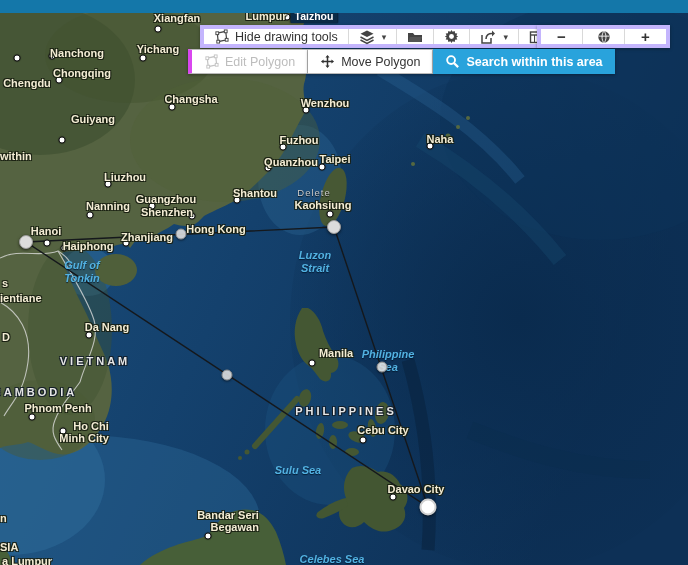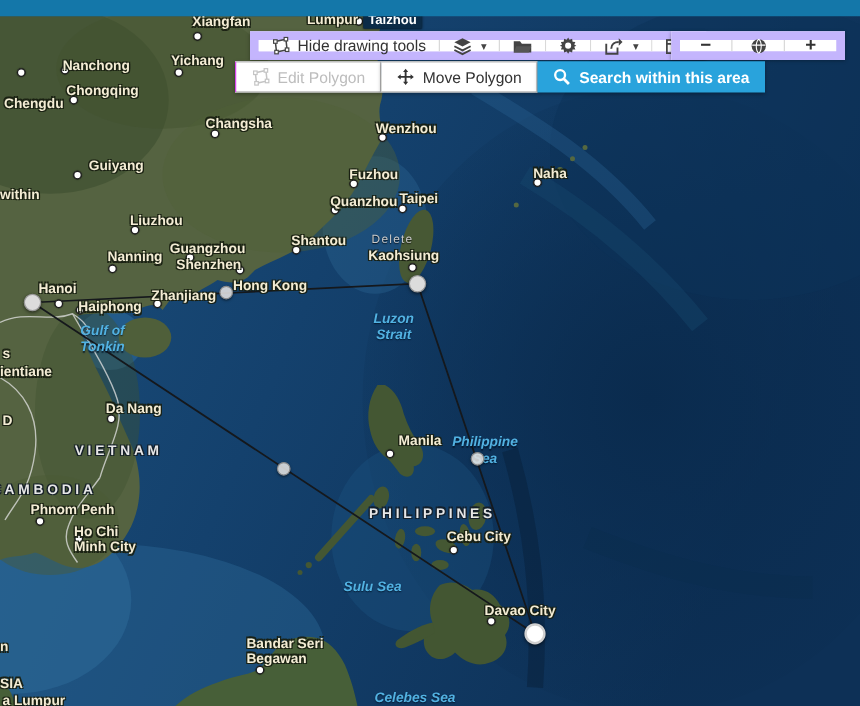--- a/index.html
+++ b/index.html
@@ -7,44 +7,44 @@
          font-family:"Liberation Sans",sans-serif;}
   .map-svg{position:absolute;left:0;top:0;}
   #poly-svg{position:absolute;left:0;top:0;pointer-events:none;}
   #labels-layer{position:absolute;left:0;top:0;width:688px;height:565px;}
 
   
   .top-bar{position:absolute;left:0;top:0;width:688px;height:13px;}
 
   
   .bar{position:absolute;display:flex;align-items:stretch;background:#fff;
-       border:7px solid #c4b5fd;box-shadow:0 1px 3px rgba(0,0,0,.35);
+       border:4px solid #c4b5fd;box-shadow:0 1px 3px rgba(0,0,0,.35);
        box-sizing:border-box;}
   .toolbar-main{left:200px;top:25px;height:23px;}
   .zoom-bar{left:537px;top:25px;height:23px;}
   .toolbar-polygon{left:188px;top:49px;height:25px;border:none;background:none;box-shadow:none;}
   .tbtn{display:flex;align-items:center;justify-content:center;gap:6px;
         padding:0 10px;font-size:12.5px;color:#333;white-space:nowrap;cursor:pointer;
         border-right:1px solid #d9d9d9;background:#fff;}
   .tbtn:last-child{border-right:none;}
   .tbtn .caret{font-size:9px;color:#444;margin-left:1px;}
   .pbtn{display:flex;align-items:center;gap:6px;padding:0 12px;font-size:12.5px;
         color:#333;background:#fff;border:1px solid #b9b9b9;border-left:none;
         box-shadow:0 1px 3px rgba(0,0,0,.35);cursor:pointer;white-space:nowrap;}
-  .pbtn:first-child{border-left:1px solid #d946ef;}
+  .pbtn:first-child{border-left:4px solid #d946ef;}
   .pbtn.disabled{color:#bdbdbd;cursor:default;}
   .pbtn.primary{border:none;font-weight:bold;}
   .zbtn{width:41px;display:flex;align-items:center;justify-content:center;
         font-size:15px;font-weight:bold;color:#333;border-right:1px solid #d9d9d9;cursor:pointer;}
   .zbtn:last-child{border-right:none;}
   .icon{display:inline-flex;align-items:center;justify-content:center;}
 
   
   .mlabel{position:absolute;transform:translate(-50%,-50%);font-size:11px;font-weight:bold;
-          color:#f3ecd4;white-space:pre;text-align:left;line-height:12px;
+          color:#f3ecd4;white-space:pre;text-align:right;line-height:12px;
           text-shadow:-1px -1px 0 rgba(25,32,18,.95),1px -1px 0 rgba(25,32,18,.95),
                       -1px 1px 0 rgba(25,32,18,.95),1px 1px 0 rgba(25,32,18,.95);}
   .mlabel.left{transform:translate(0,-50%);text-align:left;}
   .sea-label{position:absolute;transform:translate(-50%,-50%);font-size:11px;font-style:italic;
              font-weight:bold;color:#52b2e2;white-space:pre;text-align:center;line-height:13px;
              text-shadow:0 1px 1px rgba(0,20,40,.8);}
   .country-label{position:absolute;transform:translate(-50%,-50%);font-size:11px;font-weight:bold;
                  letter-spacing:3px;color:#e6e6e6;white-space:pre;
                  text-shadow:-1px -1px 0 rgba(20,30,40,.9),1px 1px 0 rgba(20,30,40,.9),
                              -1px 1px 0 rgba(20,30,40,.9),1px -1px 0 rgba(20,30,40,.9);}
@@ -199,21 +199,21 @@
       <div class="mlabel" style="left: 166px; top: 199px;">Guangzhou</div>
       <div class="city-dot" style="left: 192px; top: 216px;"></div>
       <div class="mlabel" style="left: 167px; top: 212px;">Shenzhen</div>
       <div class="city-dot" style="left: 126px; top: 243px;"></div>
       <div class="mlabel" style="left: 147px; top: 237px;">Zhanjiang</div>
       <div class="city-dot" style="left: 90px; top: 215px;"></div>
       <div class="mlabel" style="left: 108px; top: 206px;">Nanning</div>
       <div class="city-dot" style="left: 108px; top: 184px;"></div>
       <div class="mlabel" style="left: 125px; top: 177px;">Liuzhou</div>
       <div class="city-dot" style="left: 62px; top: 140px;"></div>
-      <div class="mlabel" style="left: 79px; top: 133px; padding-left: 28px;">Guiyang</div>
+      <div class="mlabel" style="left: 79px; top: 119px; padding-left: 28px;">Guiyang</div>
       <div class="city-dot" style="left: 47px; top: 243px;"></div>
       <div class="mlabel" style="left: 46px; top: 231px;">Hanoi</div>
       <div class="city-dot" style="left: 64px; top: 248px;"></div>
       <div class="mlabel" style="left: 88px; top: 246px;">Haiphong</div>
       <div class="city-dot" style="left: 89px; top: 335px;"></div>
       <div class="mlabel" style="left: 107px; top: 327px;">Da Nang</div>
       <div class="city-dot" style="left: 32px; top: 417px;"></div>
       <div class="mlabel" style="left: 58px; top: 408px;">Phnom Penh</div>
       <div class="city-dot" style="left: 63px; top: 431px;"></div>
       <div class="mlabel" style="left: 84px; top: 432px;">Ho Chi

